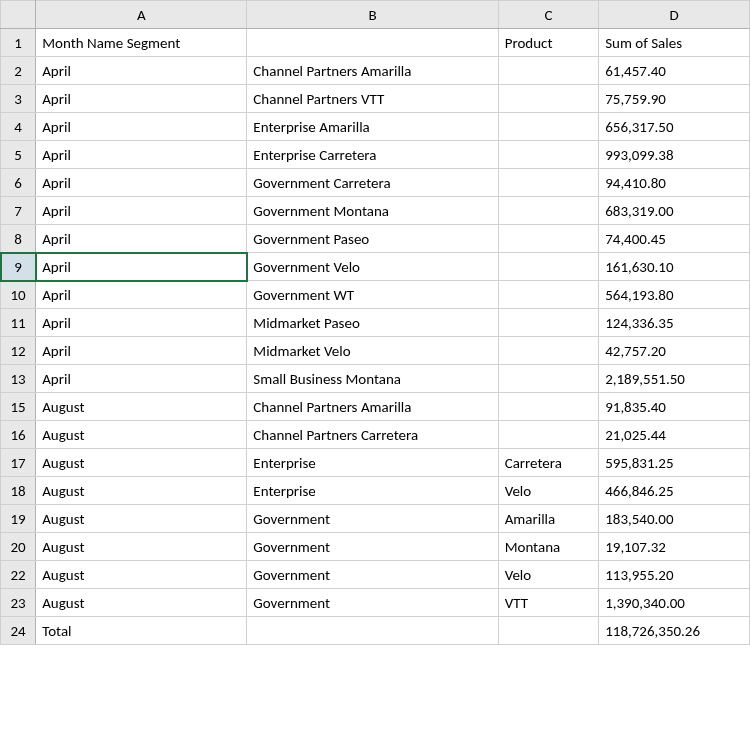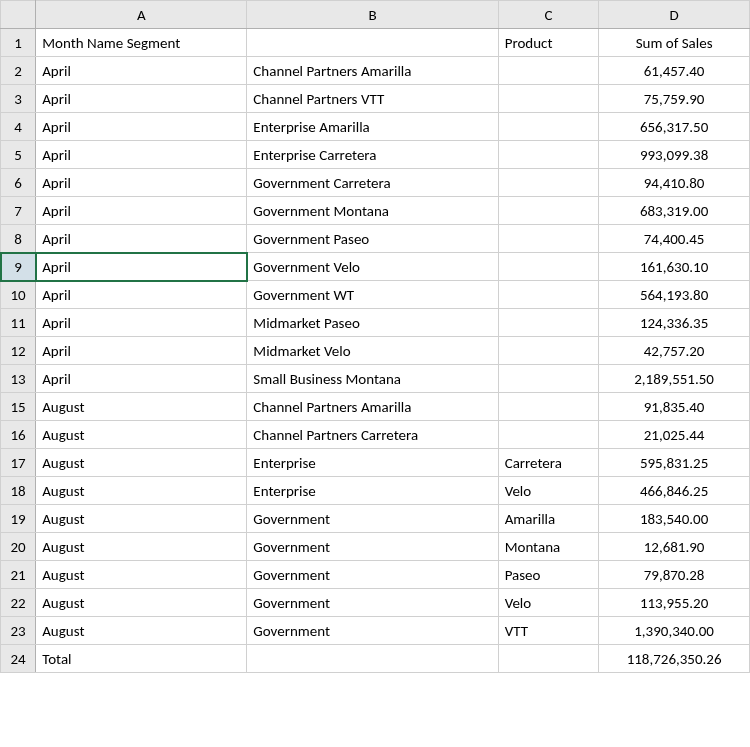--- a/index.html
+++ b/index.html
@@ -48,21 +48,21 @@
     .corner {
       background: #e8e8e8;
       width: 35px;
       border-bottom: 1px solid #b0b0b0;
       border-right: 1px solid #b0b0b0;
     }
     .col-A { width: 210px; }
     .col-B { width: 250px; }
     .col-C { width: 100px; }
     .col-D { width: 150px; }
-    .align-right { text-align: center; margin-top: 39px; }
+    .align-right { text-align: left; margin-top: 39px; }
     .align-left { text-align: left; }
     .cell.selected {
       outline: 2px solid #217346;
       outline-offset: -1px;
     }
   </style>
 </head>
 <body>
 
 <div class="grid">
@@ -198,28 +198,21 @@
       <div class="cell col-A align-left">August</div>
       <div class="cell col-B align-left">Government</div>
       <div class="cell col-C align-left">Amarilla</div>
       <div class="cell col-D align-right">183,540.00</div>
     </div>
     <div class="row">
       <div class="cell row-header">20</div>
       <div class="cell col-A align-left">August</div>
       <div class="cell col-B align-left">Government</div>
       <div class="cell col-C align-left">Montana</div>
-      <div class="cell col-D align-right">12,681.90</div>
-    </div>
-    <div class="row">
-      <div class="cell row-header">21</div>
-      <div class="cell col-A align-left">August</div>
-      <div class="cell col-B align-left">Government</div>
-      <div class="cell col-C align-left">Paseo</div>
-      <div class="cell col-D align-right">79,870.28</div>
+      <div class="cell col-D align-right">19,107.32</div>
     </div>
     <div class="row">
       <div class="cell row-header">22</div>
       <div class="cell col-A align-left">August</div>
       <div class="cell col-B align-left">Government</div>
       <div class="cell col-C align-left">Velo</div>
       <div class="cell col-D align-right">113,955.20</div>
     </div>
     <div class="row">
       <div class="cell row-header">23</div>

